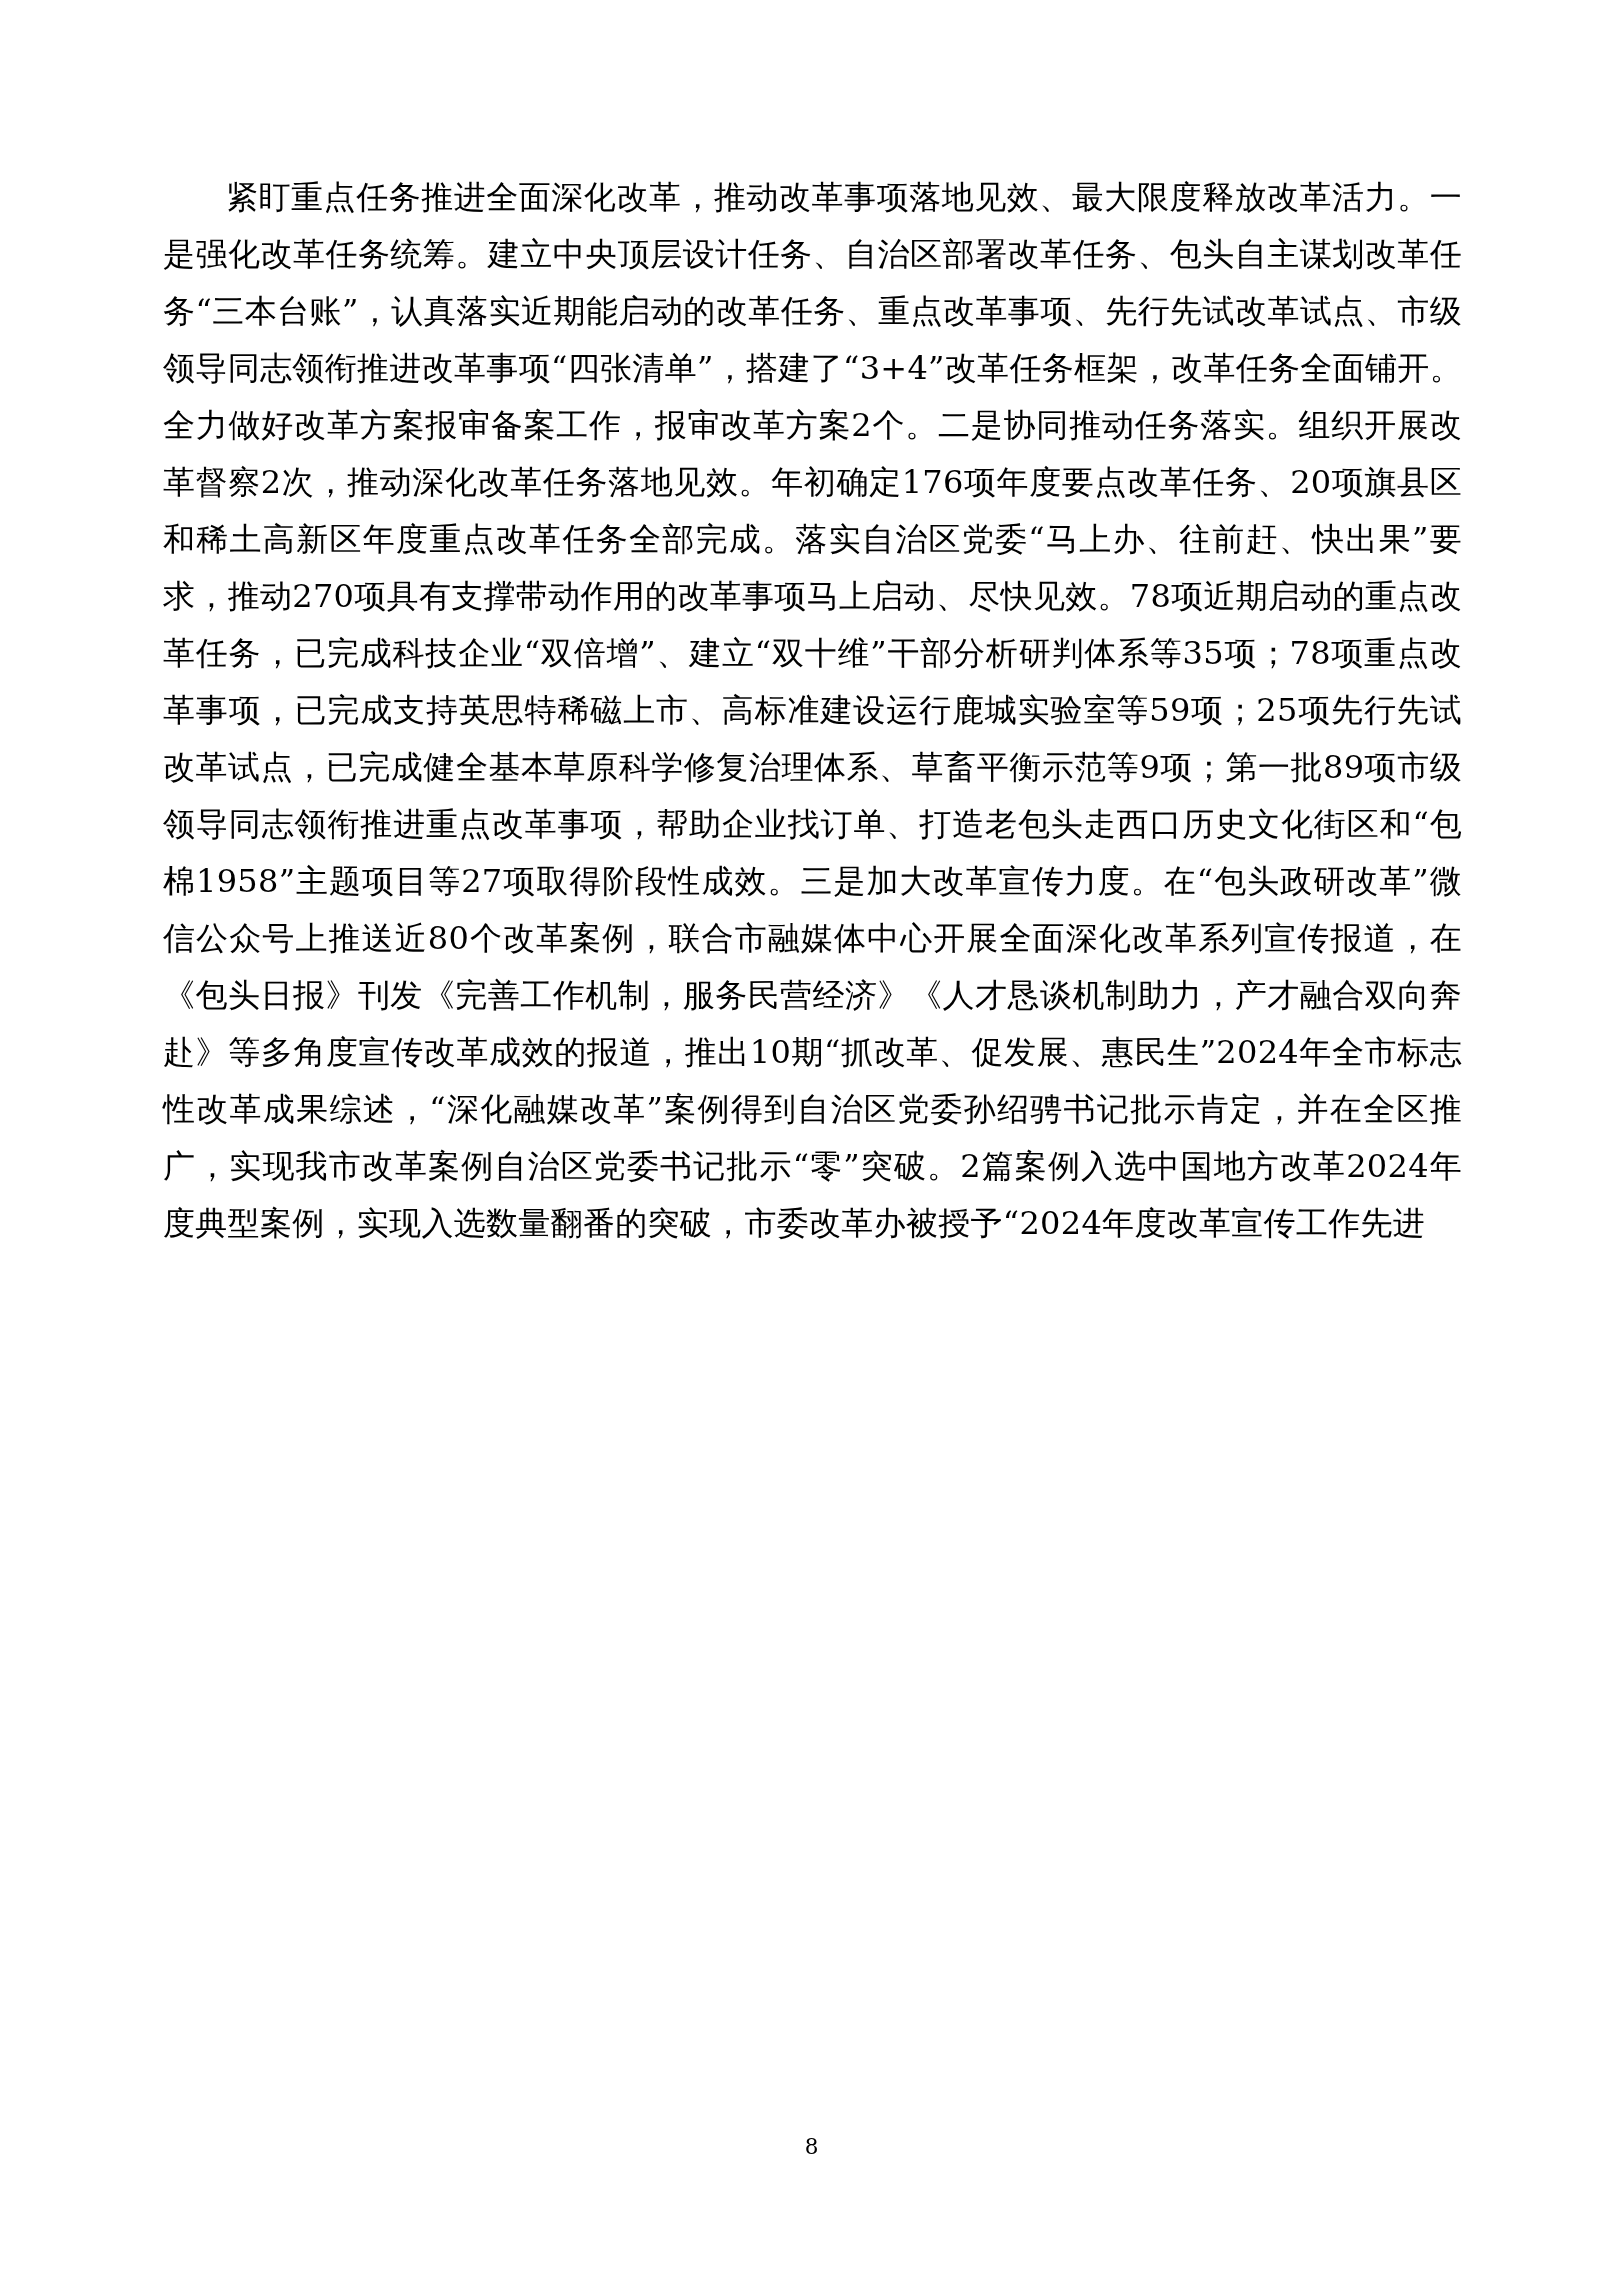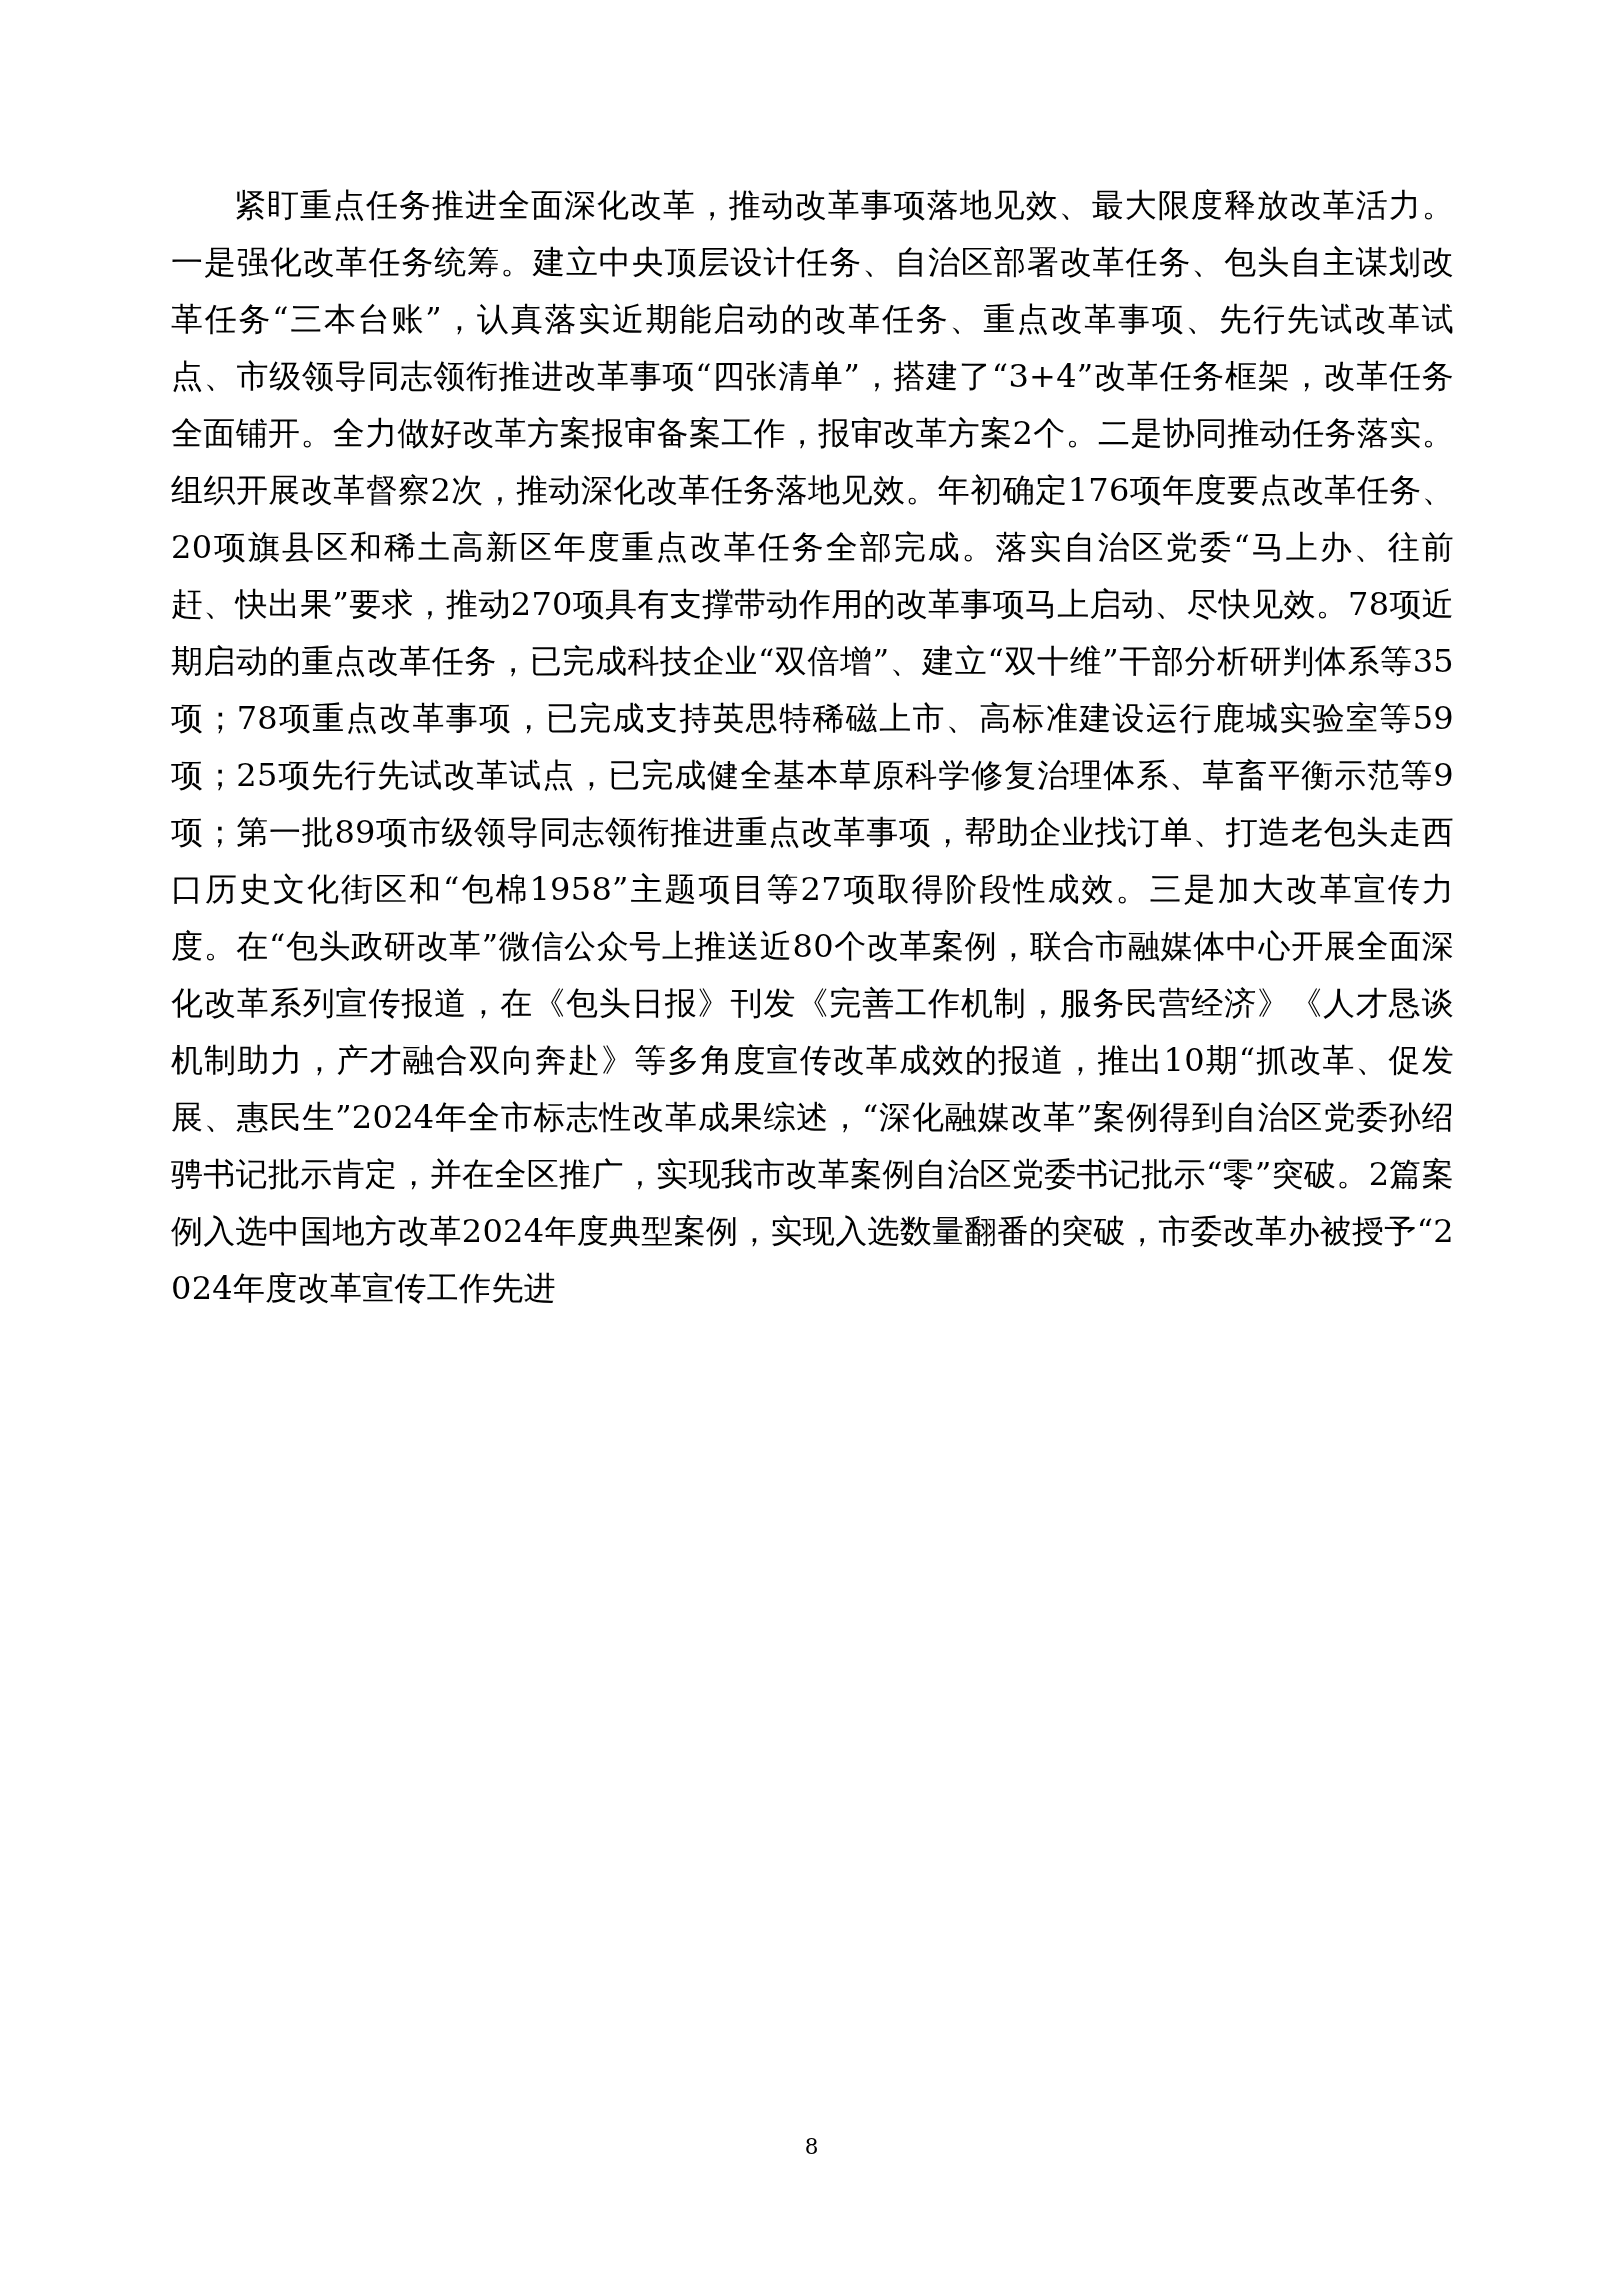--- a/index.html
+++ b/index.html
@@ -29,21 +29,21 @@
     top: 169px;
     width: 1299px;
   }
   .para {
     font-size: 32px;
     line-height: 57px;
     text-align: justify;
     text-justify: inter-ideograph;
     text-indent: 63px;
     letter-spacing: 0.3px;
-    margin: 8px;
+    margin: 0;
     word-break: break-all;
   }
   .page-number {
     position: absolute;
     left: 0;
     top: 2134px;
     width: 1623px;
     text-align: center;
     font-size: 21.5px;
     font-family: "DejaVu Serif", "Liberation Serif", serif;

